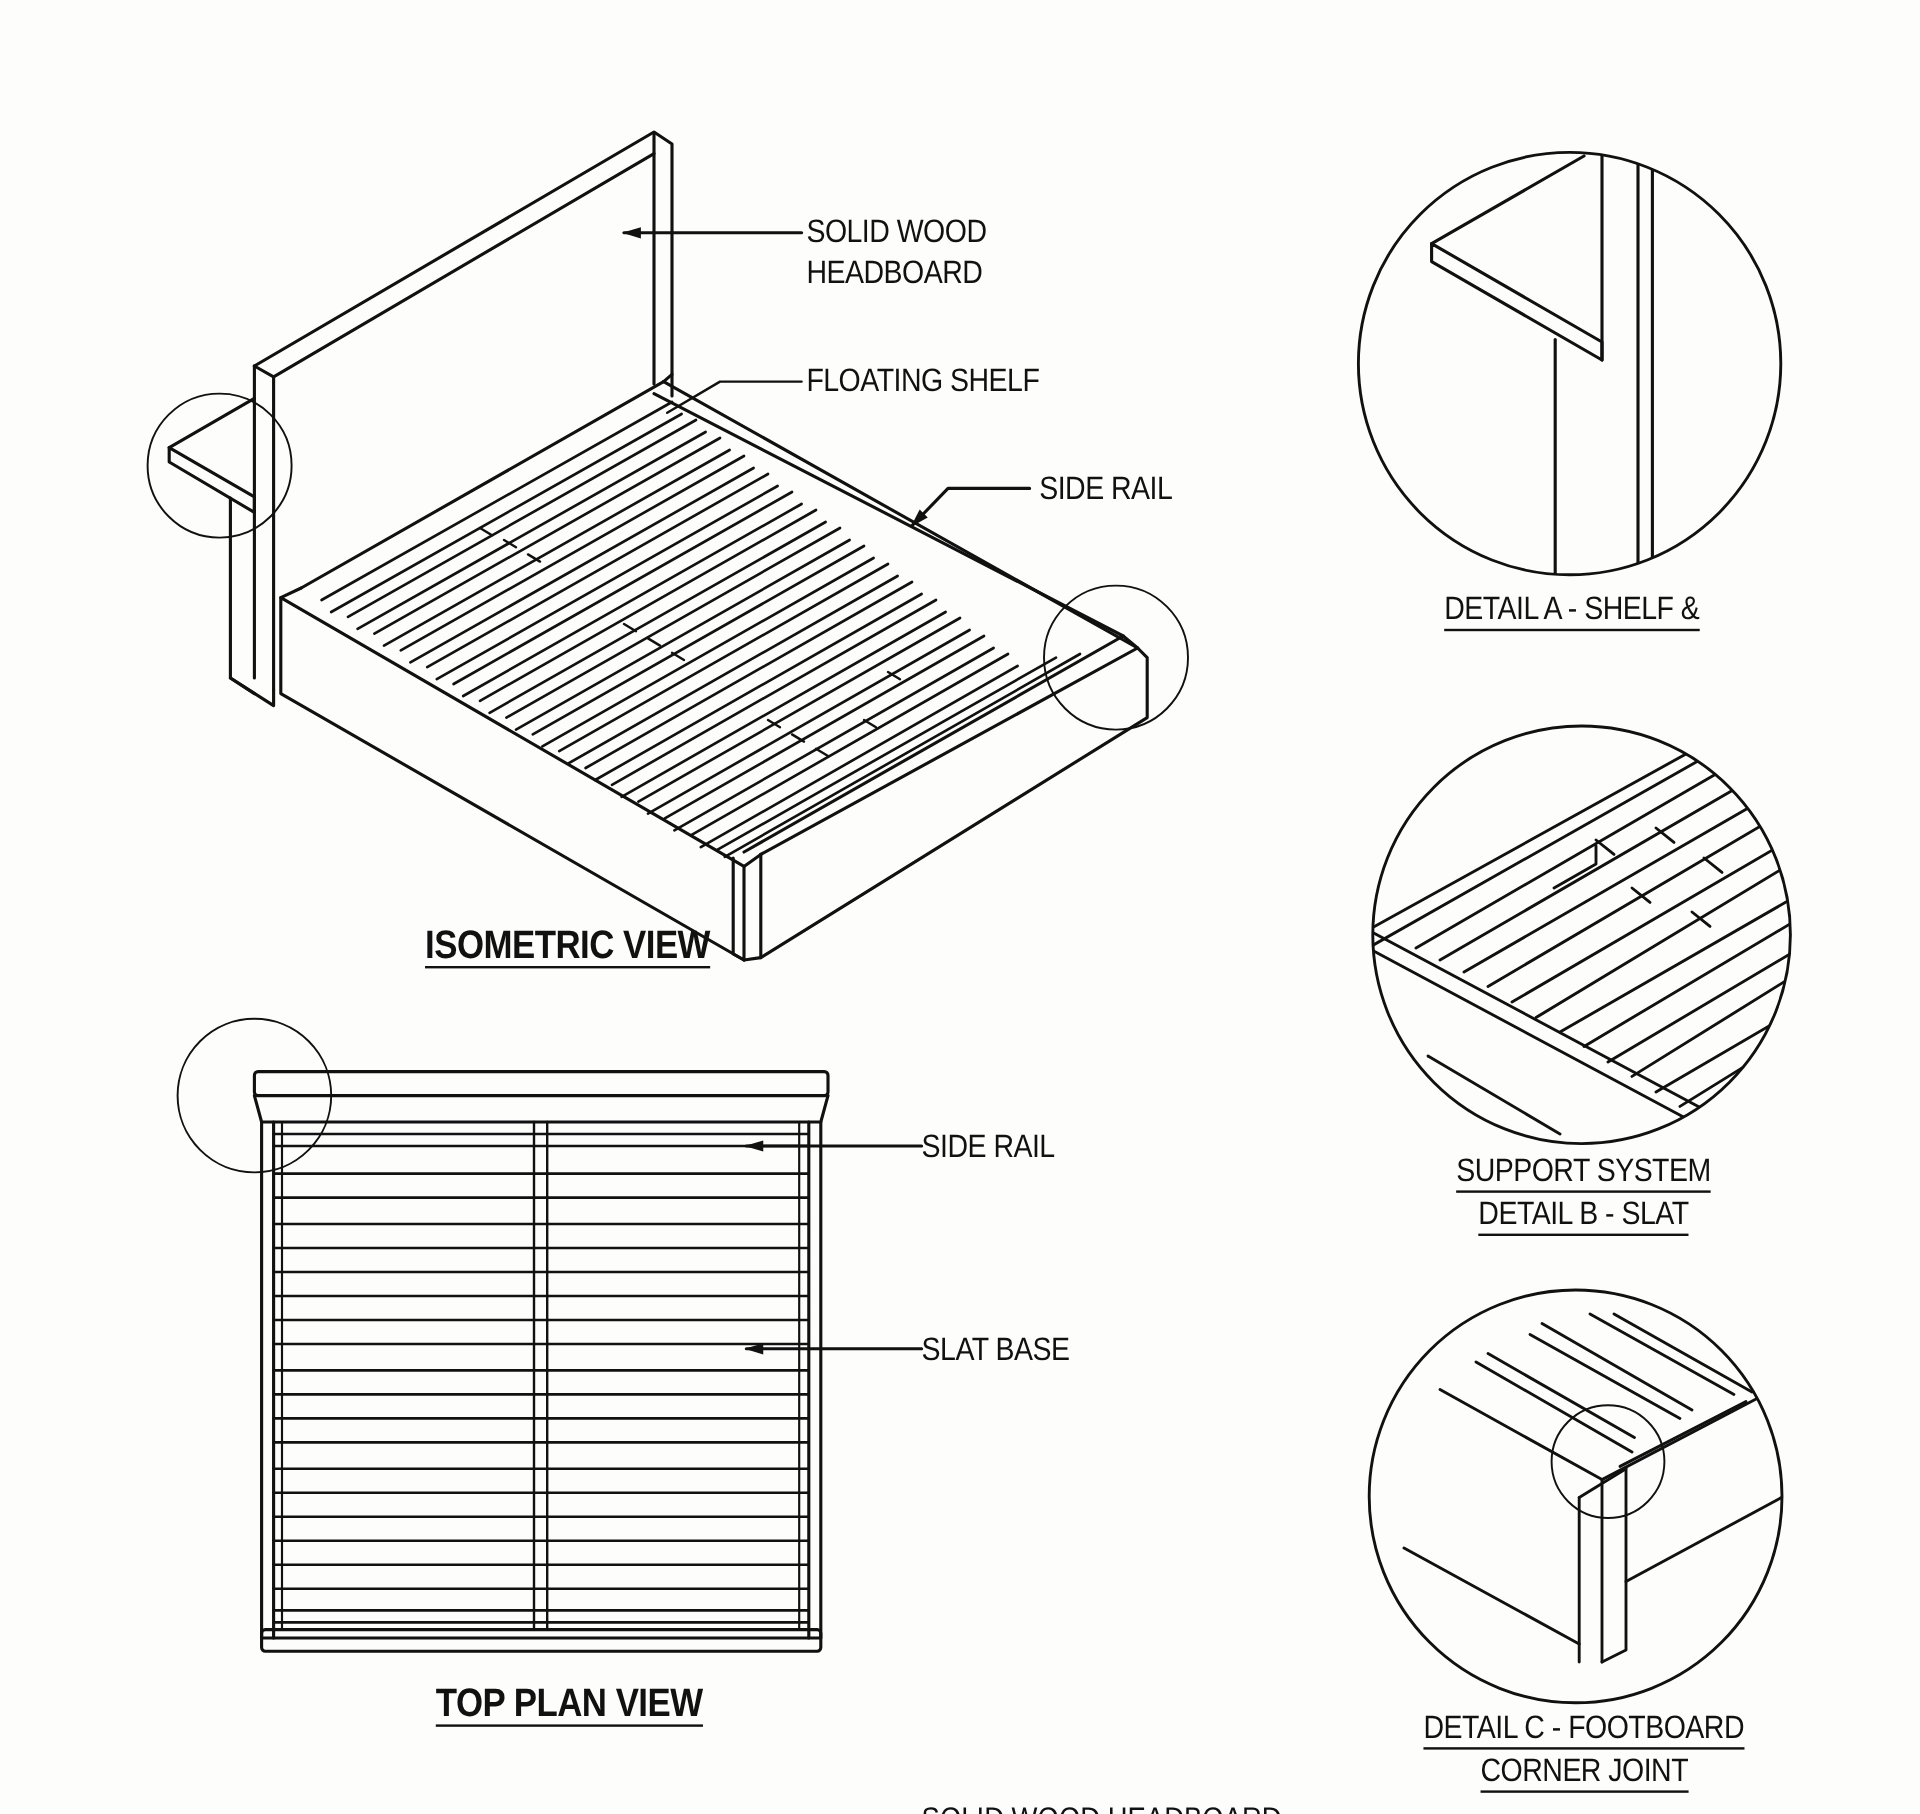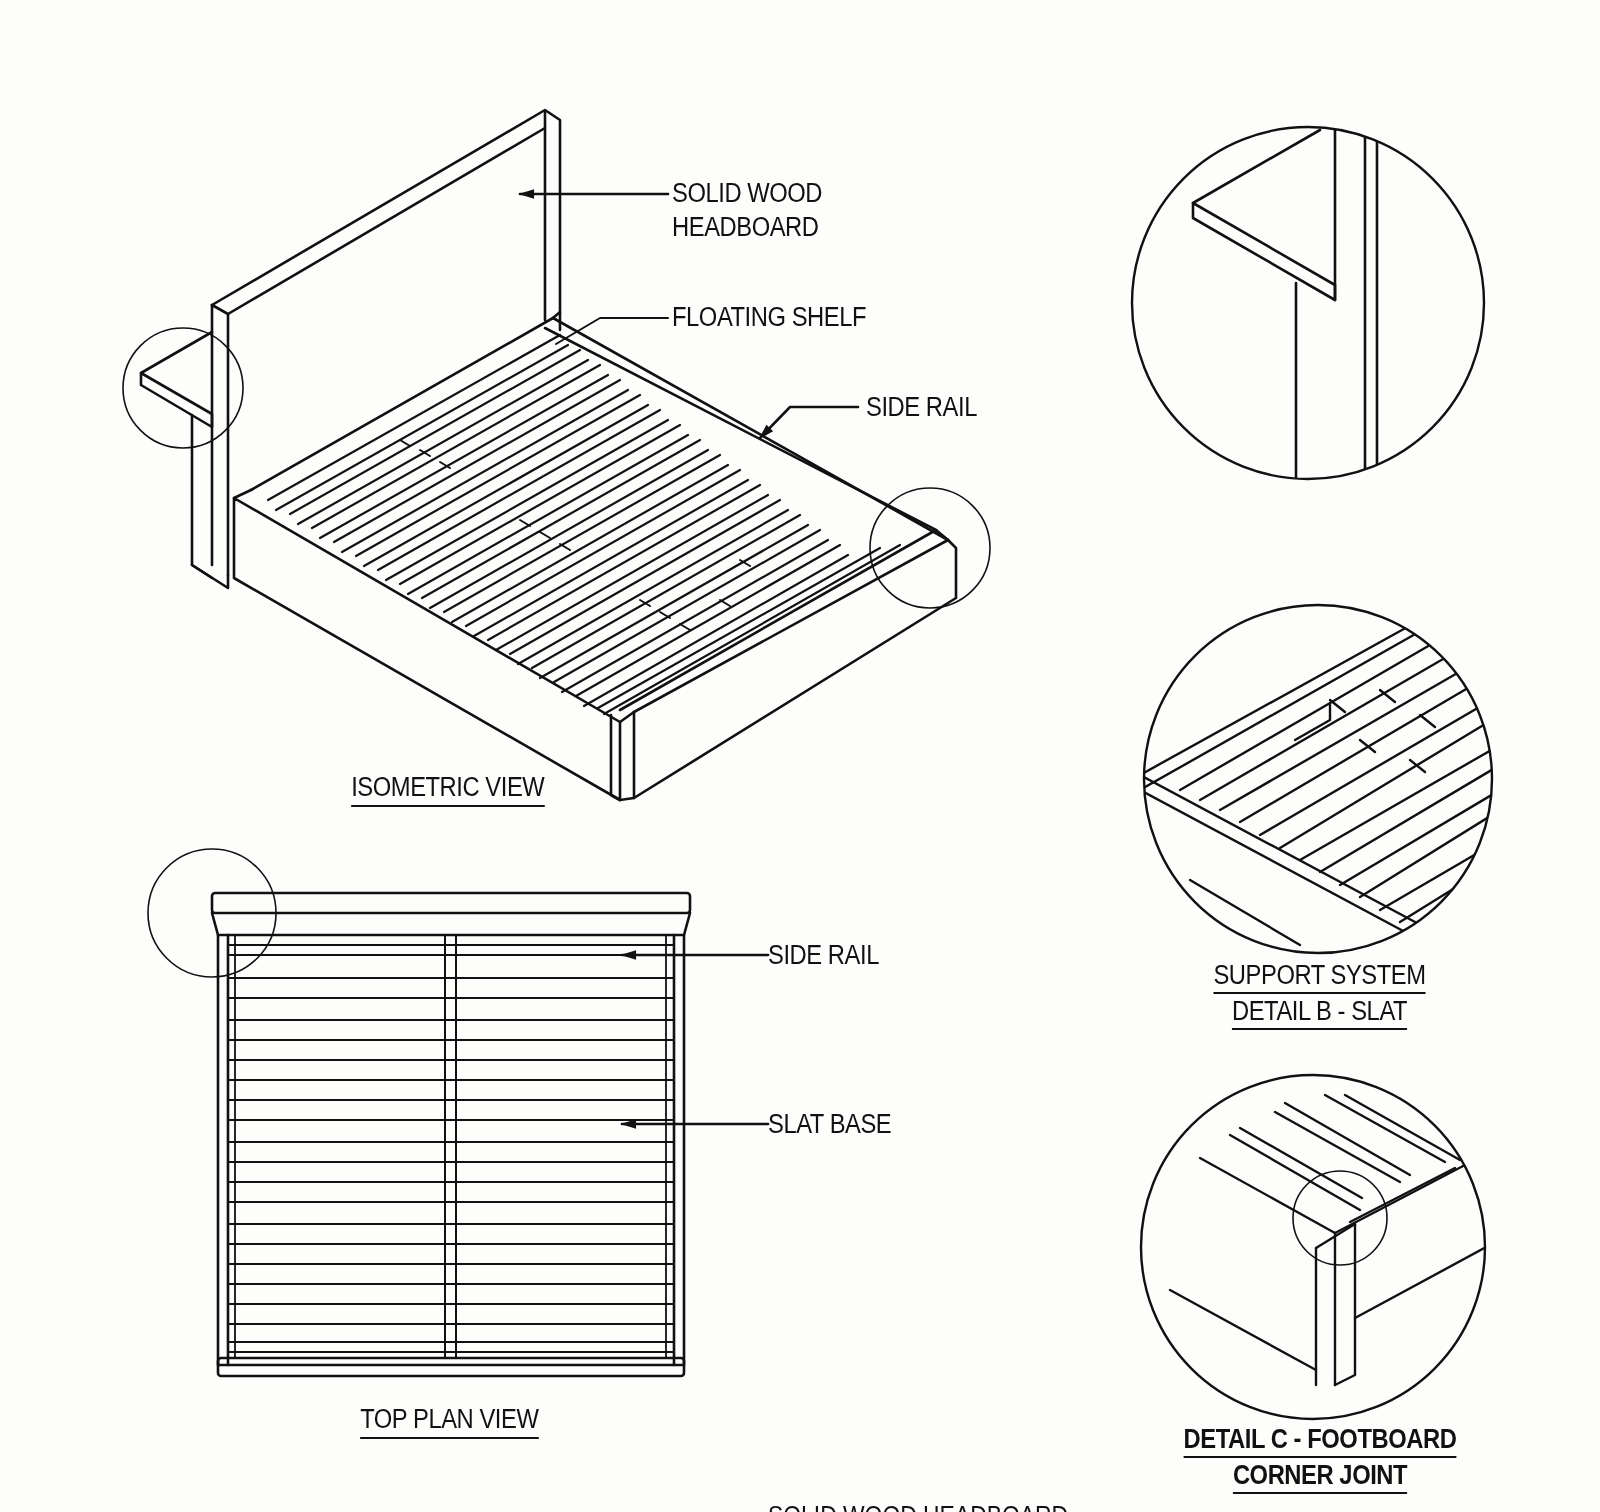--- a/index.html
+++ b/index.html
@@ -1,19 +1,19 @@
 <!DOCTYPE html>
 <html><head>
 <meta charset="utf-8">
 <style>
   html,body{margin:0;padding:0;background:#fdfdfc;}
   body{width:1600px;height:1512px;position:relative;overflow:hidden;font-family:"Liberation Sans",sans-serif;color:#111;}
   svg.sheet{position:absolute;left:0;top:0;width:1600px;height:1512px;}
   .lbl{position:absolute;font-family:"Liberation Sans",sans-serif;font-size:27px;line-height:34px;color:#111;letter-spacing:-0.5px;transform:scaleX(0.88);transform-origin:left top;white-space:nowrap;}
-  .title{position:absolute;font-family:"Liberation Sans",sans-serif;font-size:27px;line-height:34px;color:#111;letter-spacing:-0.5px;white-space:nowrap;}
+  .title{position:absolute;font-family:"Liberation Sans",sans-serif;font-size:33px;line-height:34px;color:#111;letter-spacing:-0.5px;text-align:center;white-space:nowrap;font-weight:bold;}
   .title span{display:inline-block;border-bottom:2.5px solid #111;transform:scaleX(0.88);padding-bottom:1px;}
   .detail-title{position:absolute;text-align:center;font-family:"Liberation Sans",sans-serif;font-size:27px;line-height:34px;color:#111;letter-spacing:-0.5px;white-space:nowrap;}
   .detail-title div{display:block;}
   .detail-title span{display:inline-block;border-bottom:2.5px solid #111;transform:scaleX(0.88);}
   .cut{position:absolute;font-family:"Liberation Sans",sans-serif;font-size:26px;color:#111;white-space:nowrap;transform:scaleX(0.88);transform-origin:left top;}
 </style>
 </head>
 <body>
 
 <svg class="sheet" viewBox="0 0 1600 1512" xmlns="http://www.w3.org/2000/svg" fill="none" stroke="#111" stroke-width="2.6" stroke-linejoin="round" stroke-linecap="round">
@@ -188,23 +188,24 @@
 <div class="lbl" style="left:672px;top:210px;">HEADBOARD</div>
 <div class="lbl" style="left:672px;top:300px;">FLOATING SHELF</div>
 <div class="lbl" style="left:866px;top:390px;">SIDE RAIL</div>
 <div class="title" style="left:338px;top:770px;width:226px;"><span>ISOMETRIC VIEW</span></div>
 
 <div class="lbl" style="left:768px;top:938px;">SIDE RAIL</div>
 <div class="lbl" style="left:768px;top:1107px;">SLAT BASE</div>
 <div class="title" style="left:348px;top:1402px;width:220px;"><span>TOP PLAN VIEW</span></div>
 
 <div class="detail-title" style="left:1160px;top:490px;width:300px;">
+  <div><span>DETAIL A - SHELF &amp;</span></div>
 </div>
 <div class="detail-title" style="left:1160px;top:958px;width:320px;">
   <div><span>SUPPORT SYSTEM</span></div>
   <div><span>DETAIL B - SLAT</span></div>
 </div>
-<div class="detail-title" style="left:1150px;top:1422px;width:340px;font-weight:bold;">
+<div class="detail-title" style="left:1150px;top:1422px;width:340px;">
   <div><span>DETAIL C - FOOTBOARD</span></div>
   <div><span>CORNER JOINT</span></div>
 </div>
 
 <div class="cut" style="left:768px;top:1500px;">SOLID WOOD HEADBOARD</div>
 
 </body></html>

